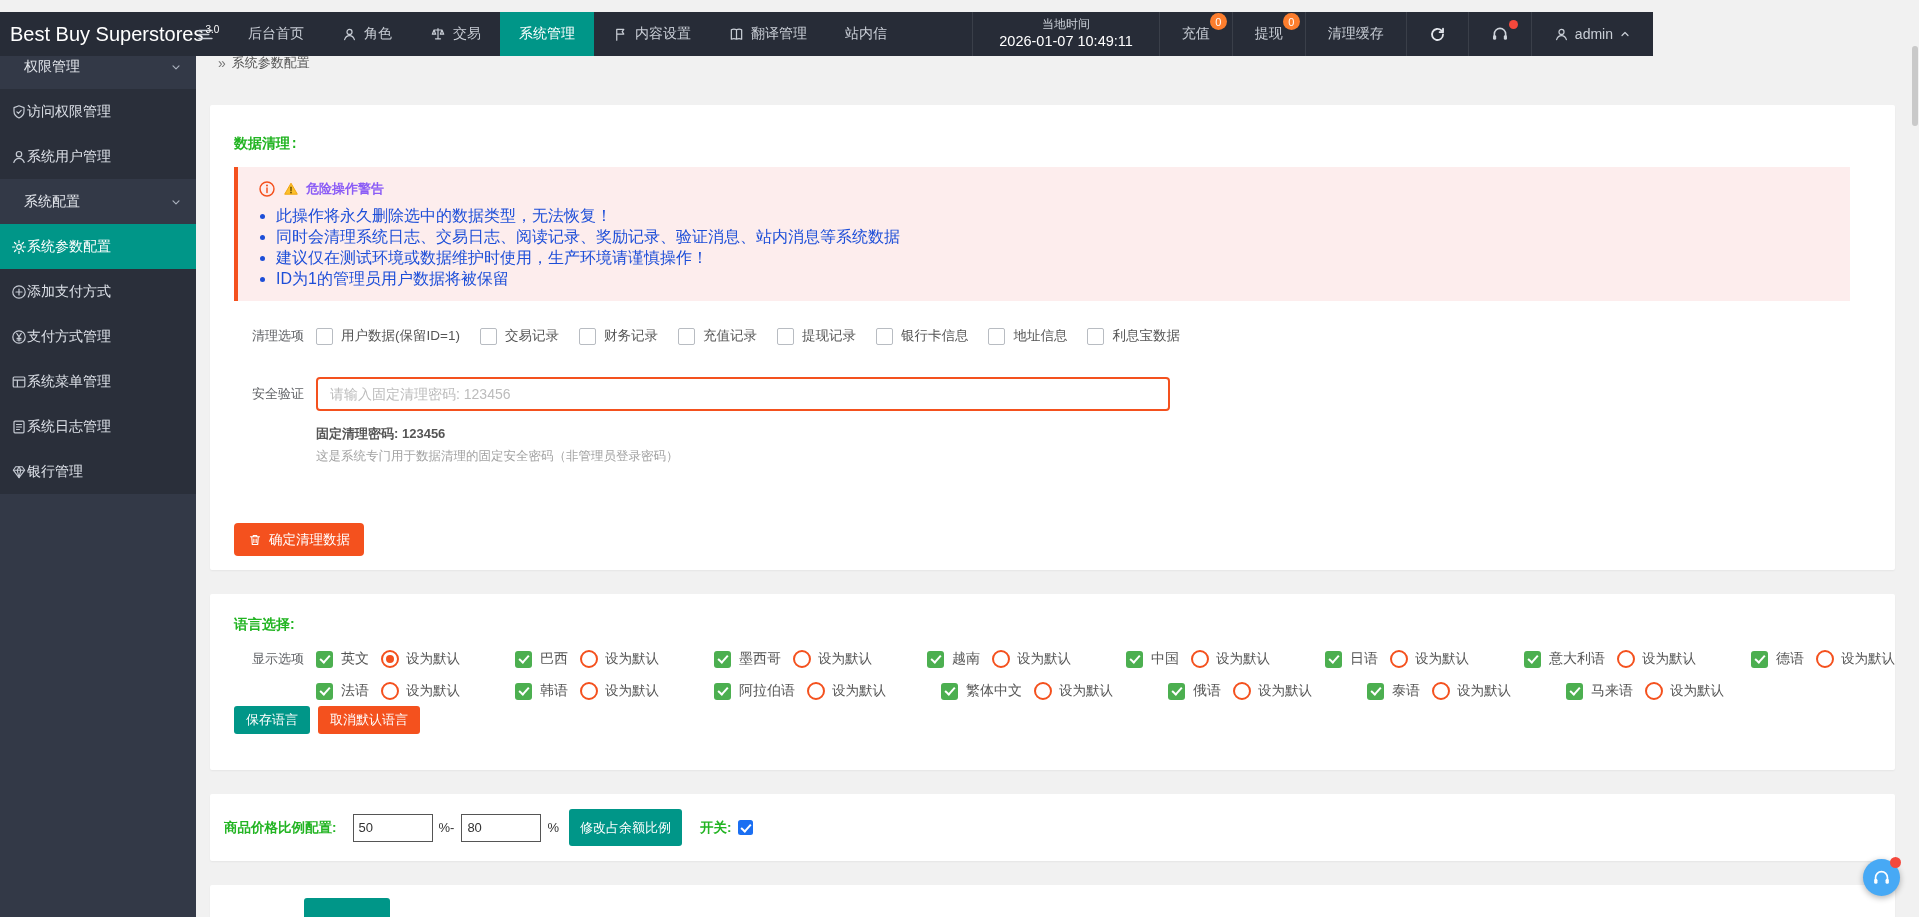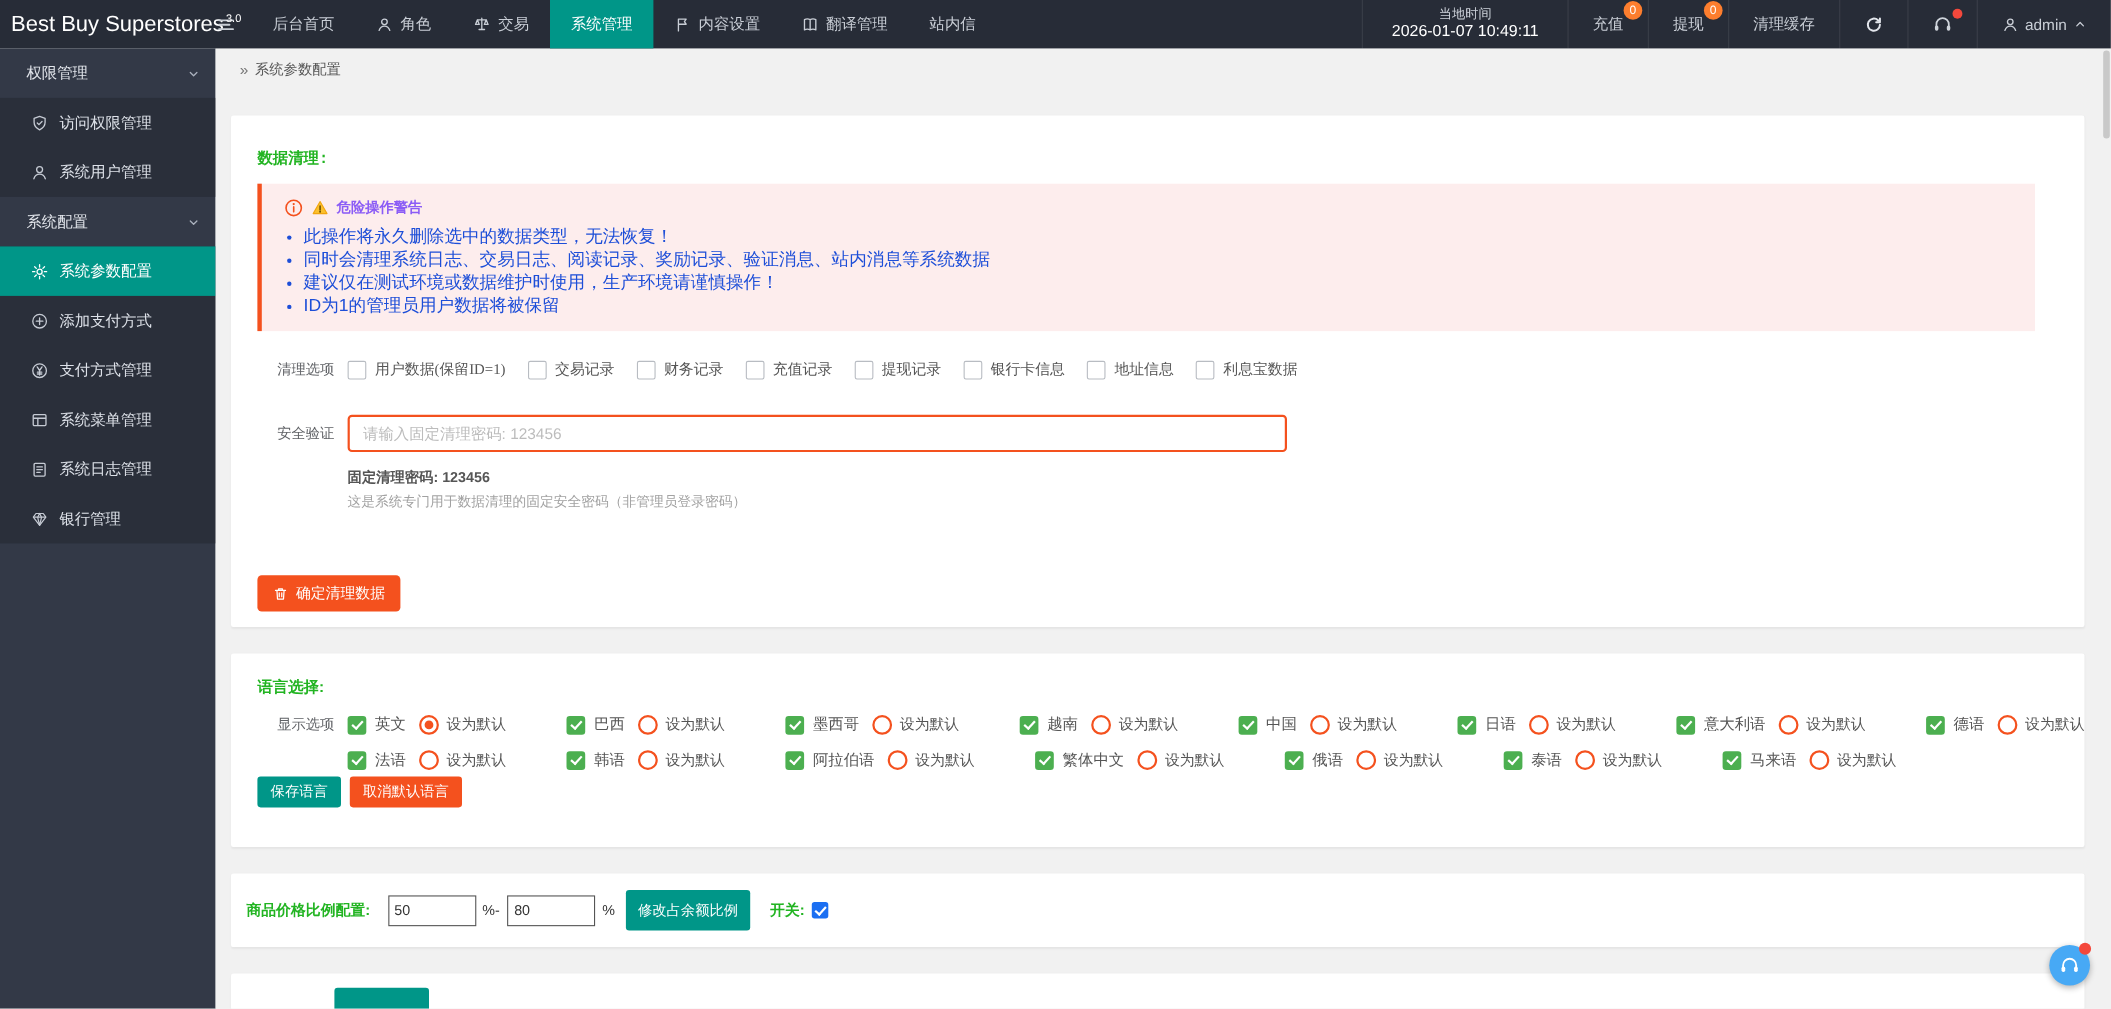--- a/index.html
+++ b/index.html
@@ -3,60 +3,60 @@
 <meta charset="utf-8">
 <style>
   html,body{margin:0;padding:0;}
   body{
     width:1919px;height:917px;overflow:hidden;position:relative;
     font-family:"Liberation Sans","DejaVu Sans",sans-serif;
     background:#f1f1f1;-webkit-font-smoothing:antialiased;
   }
   svg{display:block}
   
-  .topbar{position:absolute;left:0;top:0;width:1919px;height:44px;background:#272c37;display:flex;align-items:stretch;color:#c9ced6;z-index:10;}
+  .topbar{position:absolute;left:0;top:12px;width:1653px;height:44px;background:#272c37;display:flex;align-items:stretch;color:#c9ced6;z-index:10;}
   .logo{width:172px;flex-shrink:0;display:flex;align-items:center;padding-left:10px;color:#fff;font-size:20px;white-space:nowrap;}
   .logo sup{font-size:10px;margin-left:2px;transform:translateY(-5px);}
   .nav{display:flex;align-items:stretch;}
   .nav-item{display:flex;align-items:center;gap:7px;padding:0 19px;font-size:14px;cursor:pointer;white-space:nowrap;}
   .nav-item.icon-only{padding:0 15px;}
   .nav-item.active{background:#009688;color:#fff;}
   .spacer{flex:1;}
   .time{border-left:1px solid rgba(255,255,255,.09);padding:0 26px;display:flex;flex-direction:column;justify-content:center;text-align:center;line-height:1.35;}
   .time-label{font-size:12px;color:#cdd2da;}
   .time-value{font-size:14.5px;color:#fff;}
   .tb-act{position:relative;display:flex;align-items:center;gap:6px;padding:0 22px;border-left:1px solid rgba(255,255,255,.09);font-size:14px;cursor:pointer;white-space:nowrap;}
   .badge{position:absolute;top:1px;right:5px;min-width:17px;height:17px;border-radius:50%;background:#fd7e2e;color:#fff;font-size:11px;display:flex;align-items:center;justify-content:center;}
   .red-dot{position:absolute;top:8px;right:13px;width:9px;height:9px;border-radius:50%;background:#f4483c;}
   
   .sidebar{position:absolute;left:0;top:44px;bottom:0;width:196px;background:#333947;color:#e3e6ec;font-size:14px;}
   .sb-header{position:relative;height:45px;display:flex;align-items:center;padding-left:24px;cursor:pointer;}
   .sb-header .chev{position:absolute;right:14px;color:#a9b0bc;}
   .sb-sub{background:#2a2f3a;}
-  .sb-item{height:45px;display:flex;align-items:center;gap:10px;padding-left:28px;cursor:pointer;color:#dde1e8;}
+  .sb-item{height:45px;display:flex;align-items:center;gap:0;padding-left:11px;cursor:pointer;color:#dde1e8;}
   .sb-item .si{color:#c6cbd4;}
   .sb-item.active{background:#009688;color:#fff;}
   .sb-item.active .si{color:#fff;}
   
   .content{position:absolute;left:196px;top:44px;right:0;bottom:0;background:#f1f1f1;overflow:hidden;}
   .breadcrumb{height:38px;display:flex;align-items:center;padding-left:22px;font-size:13px;color:#555;gap:6px;}
   .bc-arrow{color:#777;font-size:14px;}
   .card{background:#fff;margin:0 24px 0 14px;border-radius:2px;box-shadow:0 1px 2px rgba(0,0,0,.05);}
   .card-clean{margin-top:23px;height:465px;overflow:hidden;}
   .card-title{margin:0;padding:0;font-size:14px;font-weight:bold;}
   .green{color:#22b422;}
   .card-clean .card-title{margin:30px 0 0 24px;font-family:Liberation Mono, monospace;}
   .warnbox{margin:14px 45px 0 24px;background:#fdeded;border-left:4px solid #f4511e;padding:12px 20px;}
   .warn-head{display:flex;align-items:center;gap:7px;height:20px;}
   .warn-title{color:#8b5cf6;font-size:13px;font-weight:bold;}
   .warnbox ul{margin:6px 0 0;padding-left:18px;color:#1d4ed8;font-size:16px;line-height:21px;}
   .form-row{display:flex;align-items:center;}
   .form-label{width:70px;text-align:right;margin-right:12px;color:#606266;font-size:13px;flex-shrink:0;}
   .opts-row{margin-top:26px;margin-left:24px;}
-  .opts{display:flex;align-items:center;gap:20px;font-family:Liberation Serif, serif;}
+  .opts{display:flex;align-items:center;gap:20px;}
   .opt{display:flex;align-items:center;gap:8px;font-size:13.5px;color:#555;cursor:pointer;white-space:nowrap;}
   .cbx{width:15px;height:15px;border:1px solid #b8bcc2;border-radius:2px;background:#fff;flex-shrink:0;}
   .verify-row{margin-top:32px;margin-left:24px;}
   .verify-input{width:826px;height:30px;border:2px solid #f4511e;border-radius:4px;padding:0 12px;font-size:14px;color:#333;outline:none;font-family:inherit;}
   .verify-input::placeholder{color:#bcbcbc;}
   .pwd-note{margin:14px 0 0 106px;}
   .pwd-line{font-size:13px;font-weight:bold;color:#555;}
   .pwd-hint{margin-top:5px;font-size:12.5px;color:#a2a2a2;}
   .btn{border:none;cursor:pointer;color:#fff;border-radius:4px;font-family:inherit;display:inline-flex;align-items:center;justify-content:center;}
   .btn-orange{background:#f4511e;}

